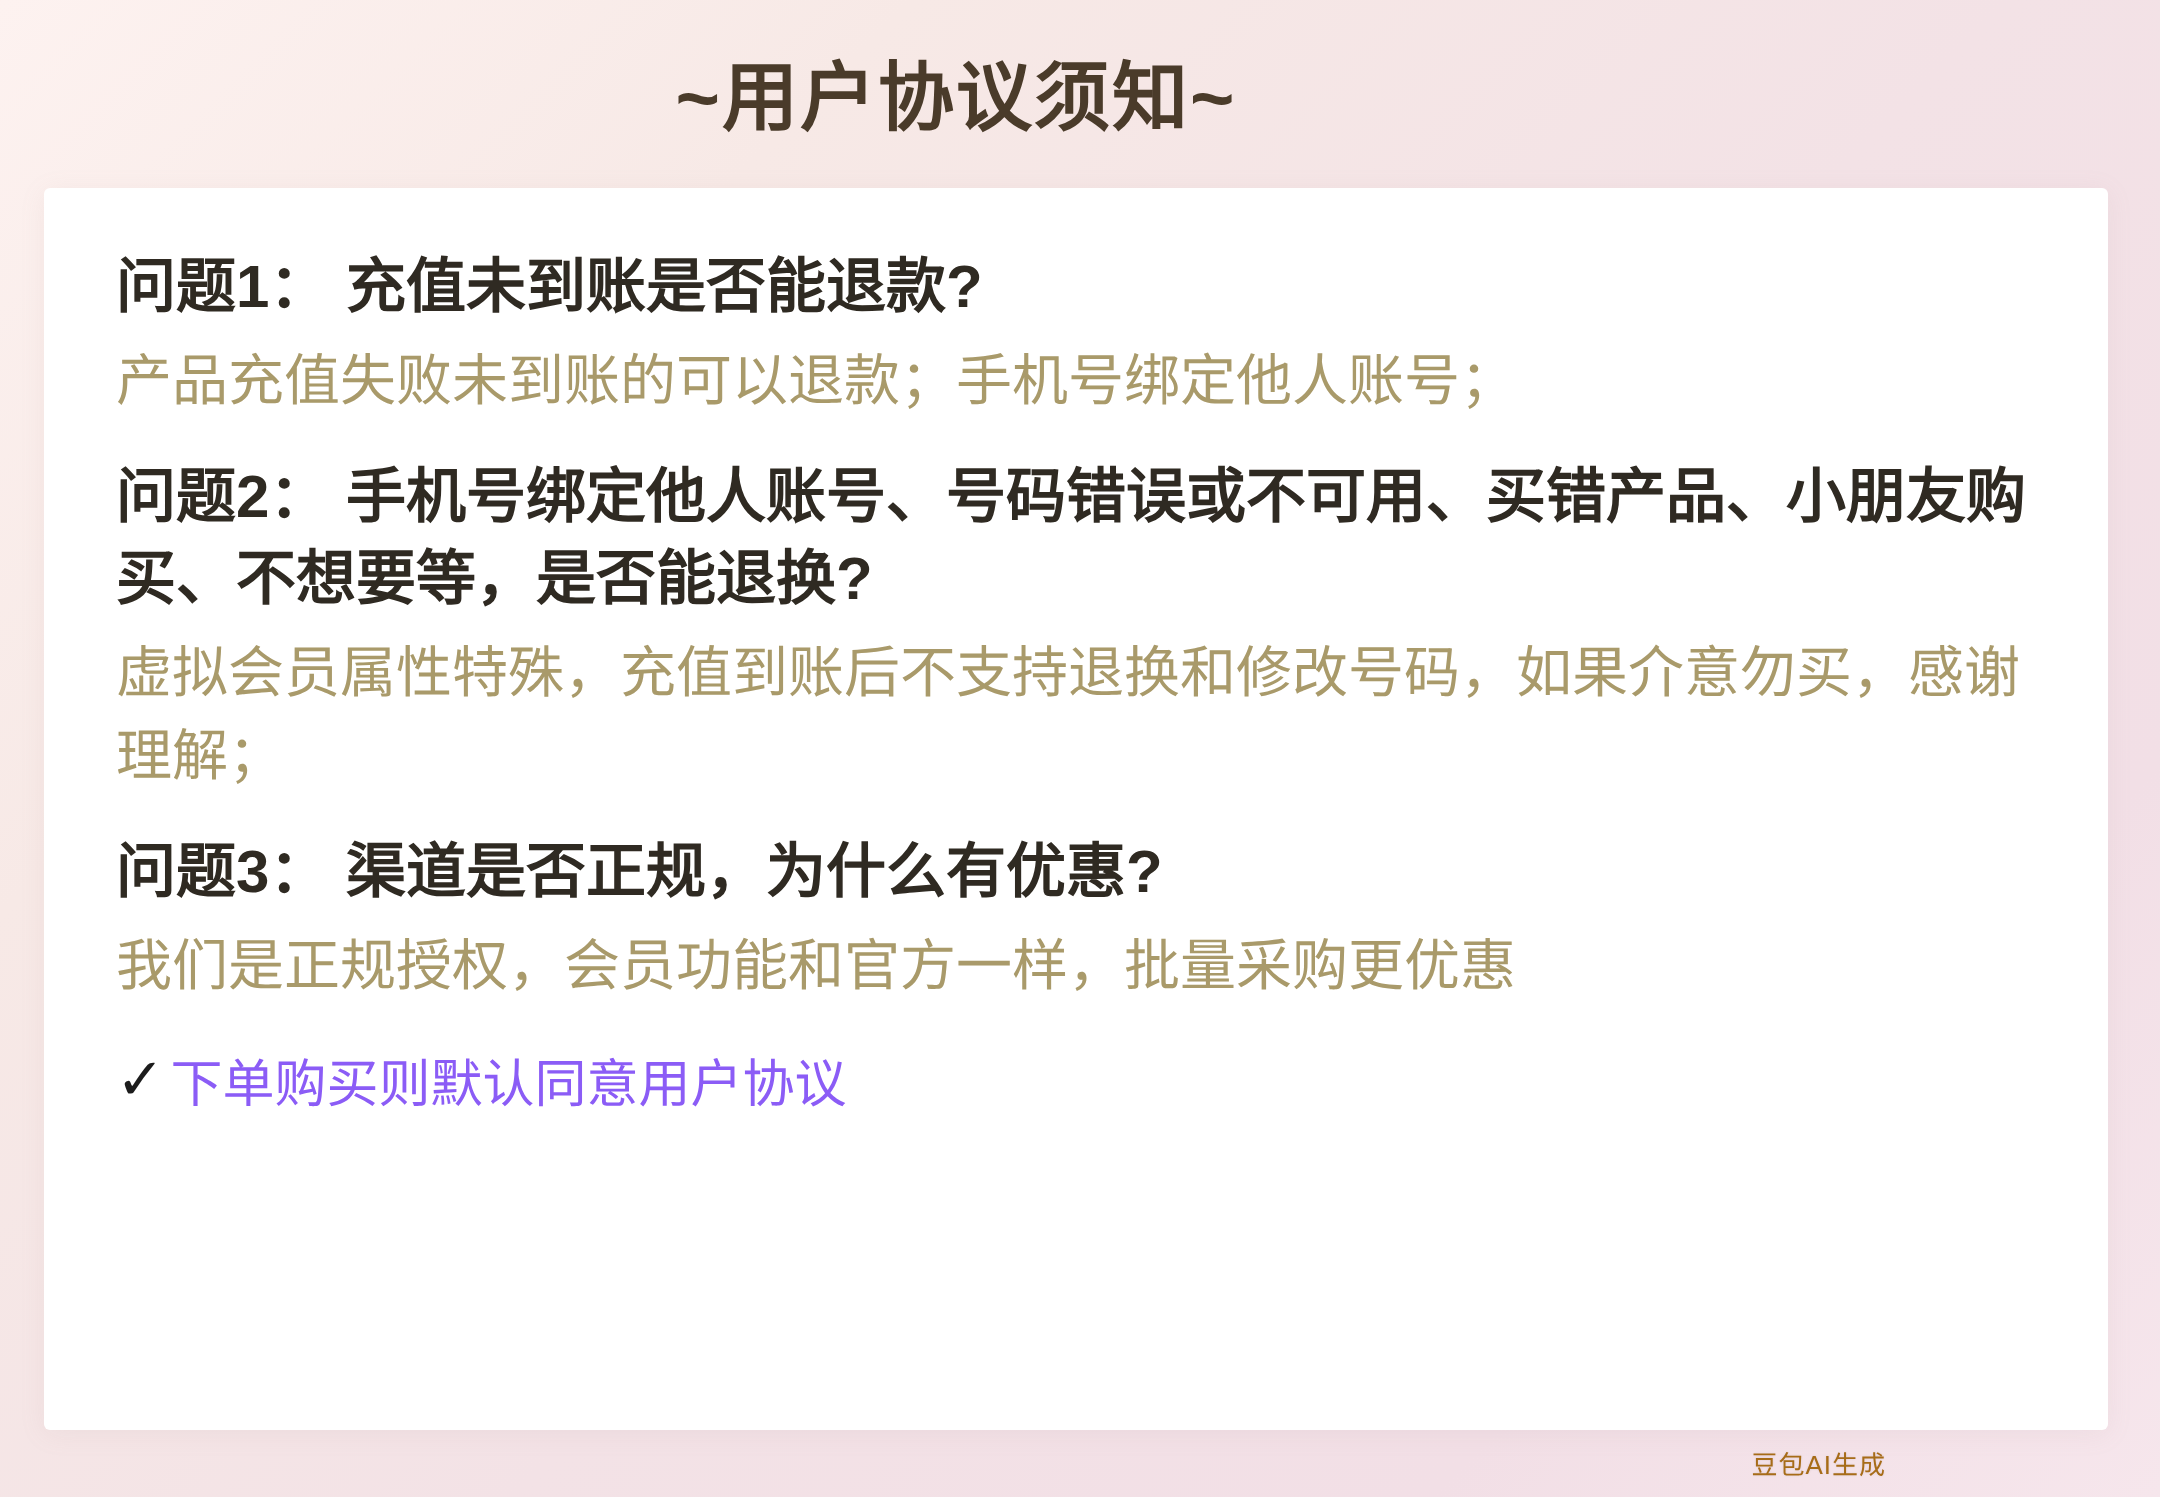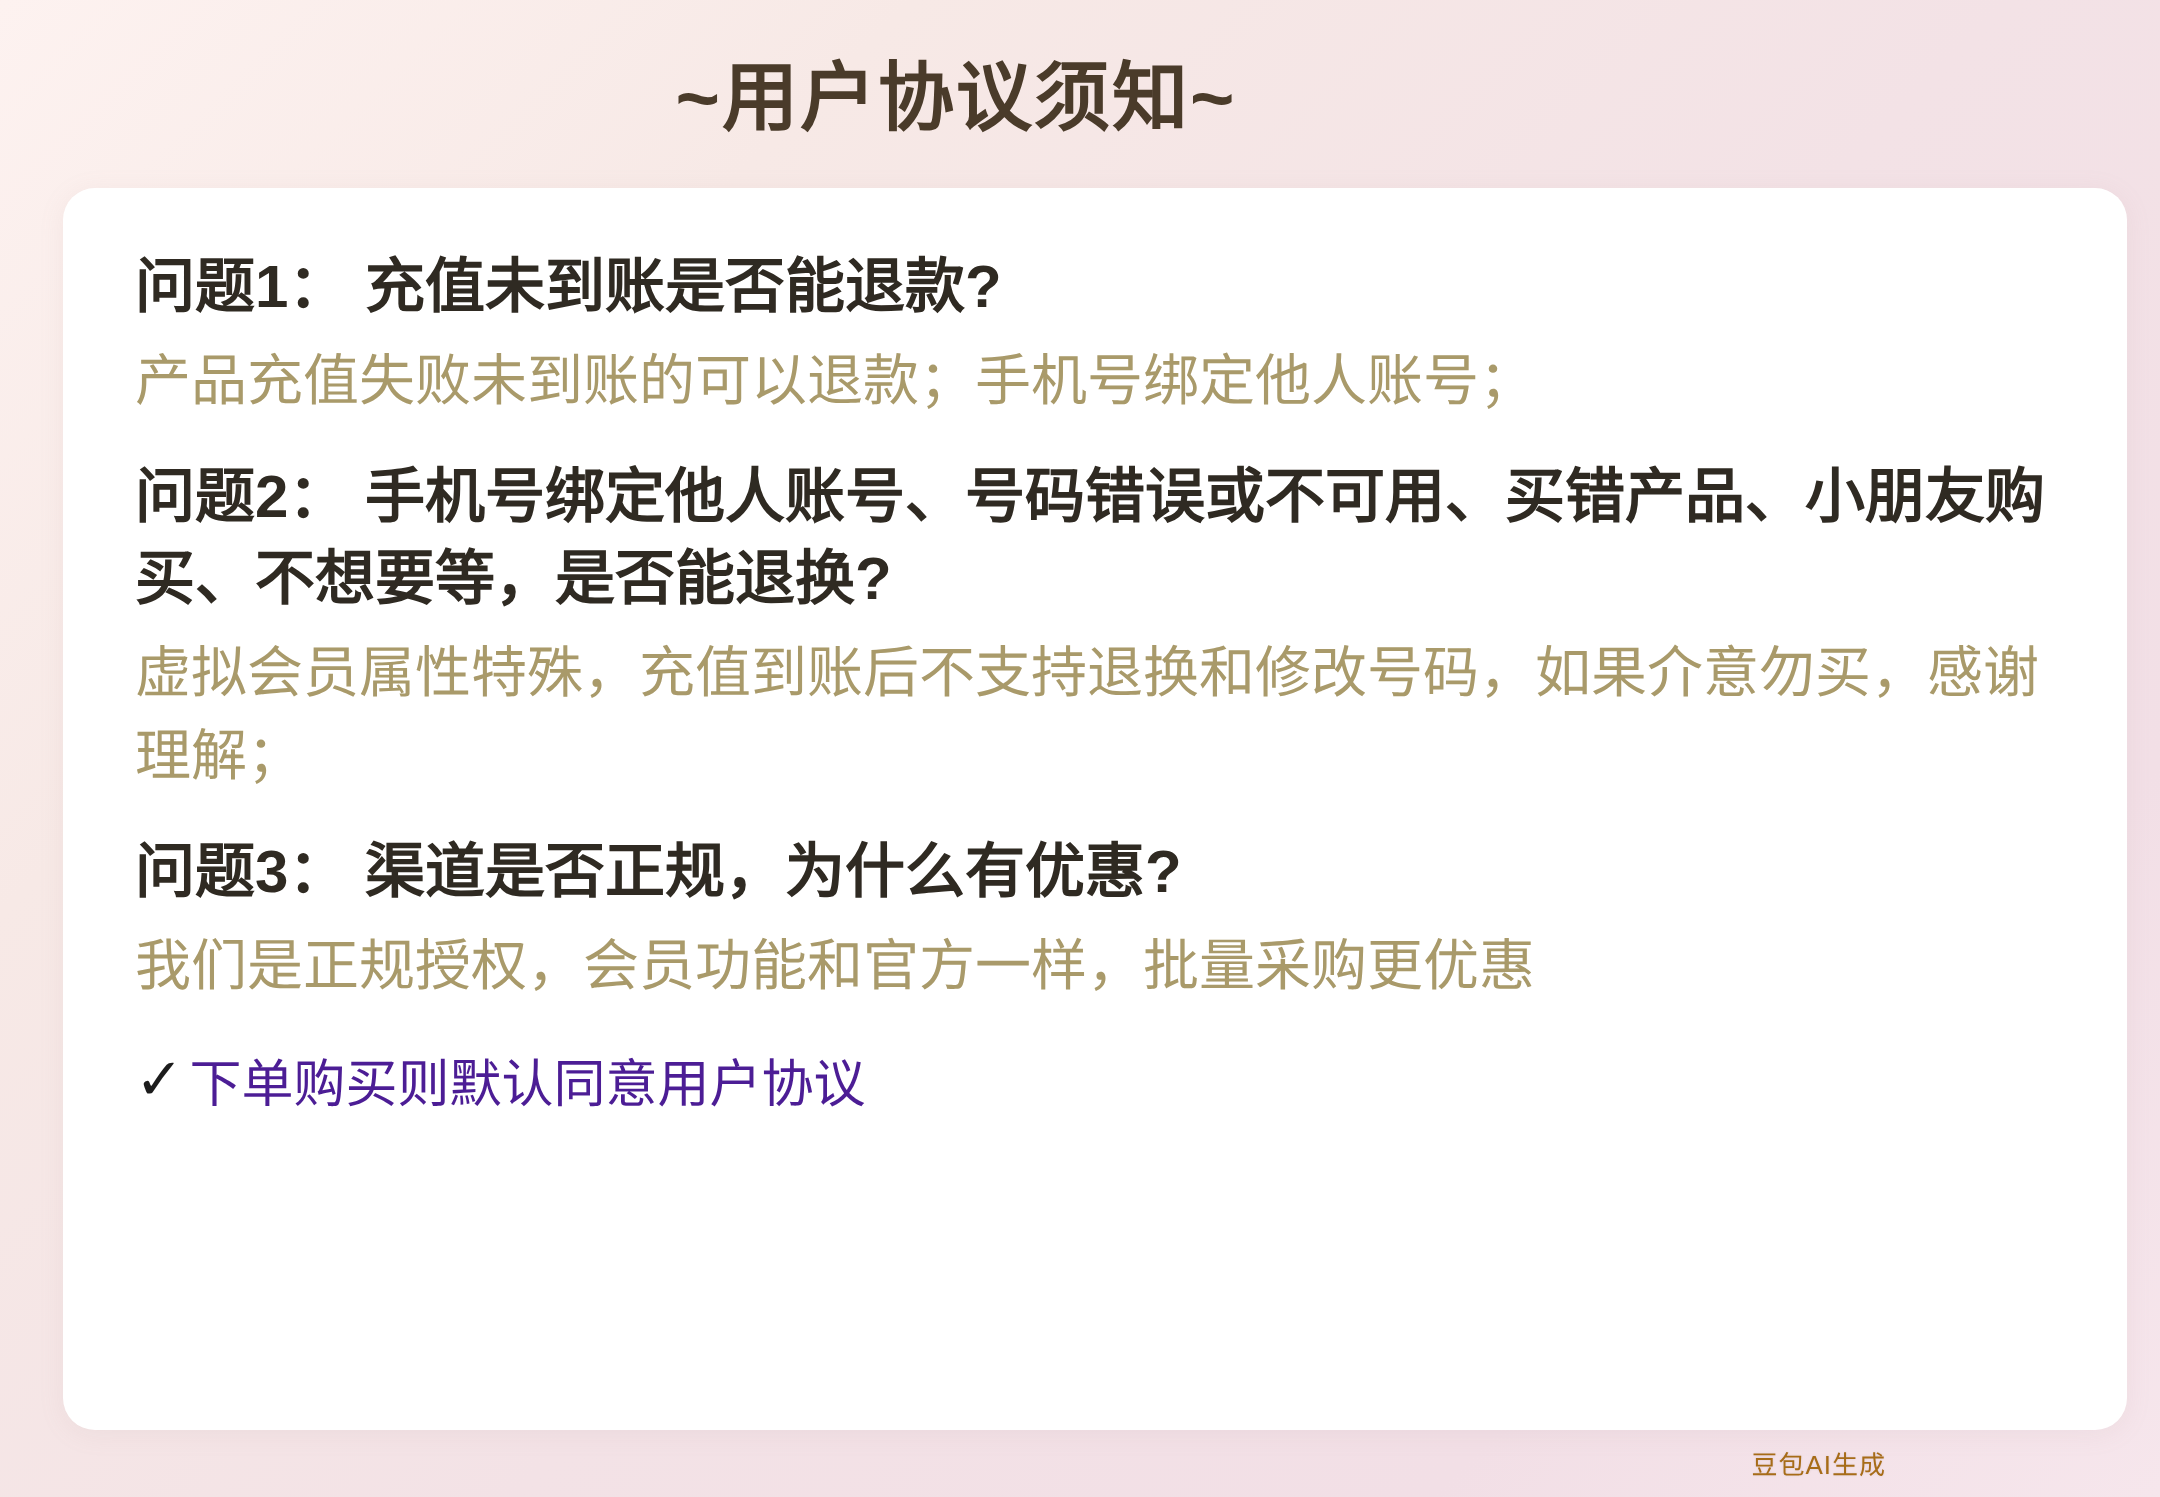--- a/index.html
+++ b/index.html
@@ -26,26 +26,26 @@
     font-size: 76px;
     font-weight: bold;
     color: #4a3b2a;
     letter-spacing: 2px;
     padding-top: 52px;
     line-height: 1.2;
     white-space: nowrap;
   }
   .card {
     position: absolute;
-    left: 63px;
+    left: 44px;
     top: 188px;
     width: 2064px;
     height: 1242px;
     background: #ffffff;
-    border-radius: 32px;
+    border-radius: 6px;
     box-sizing: border-box;
     padding: 58px 72px 40px 72px;
     box-shadow: 0 4px 26px rgba(180, 150, 150, 0.10);
   }
   .qa-block {
     margin-bottom: 34px;
   }
   .q {
     font-size: 60px;
     font-weight: bold;
@@ -67,21 +67,21 @@
   }
   .check {
     font-size: 58px;
     color: #1c1c1c;
     font-weight: bold;
     line-height: 1;
     margin-right: 6px;
   }
   .agree-text {
     font-size: 52px;
-    color: #4c1d95;
+    color: #8b5cf6;
     letter-spacing: 0px;
   }
   .watermark {
     position: absolute;
     right: 26px;
     bottom: 16px;
     font-size: 26px;
     color: #a16207;
     opacity: 0.92;
     letter-spacing: 1px;

